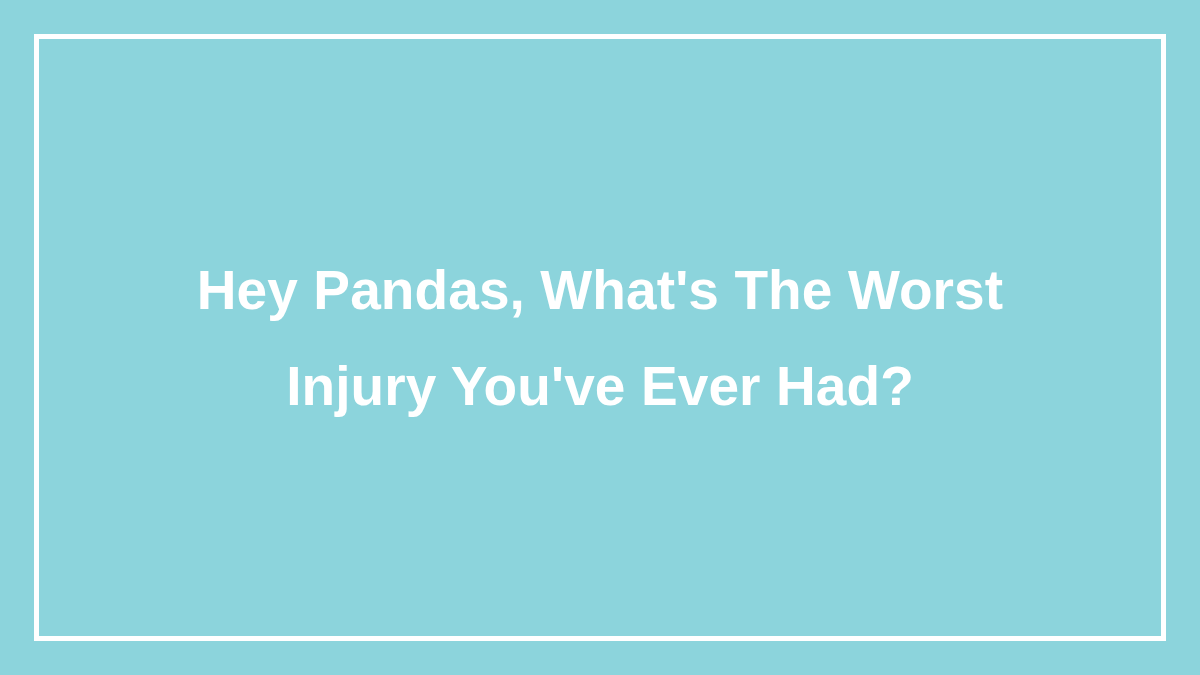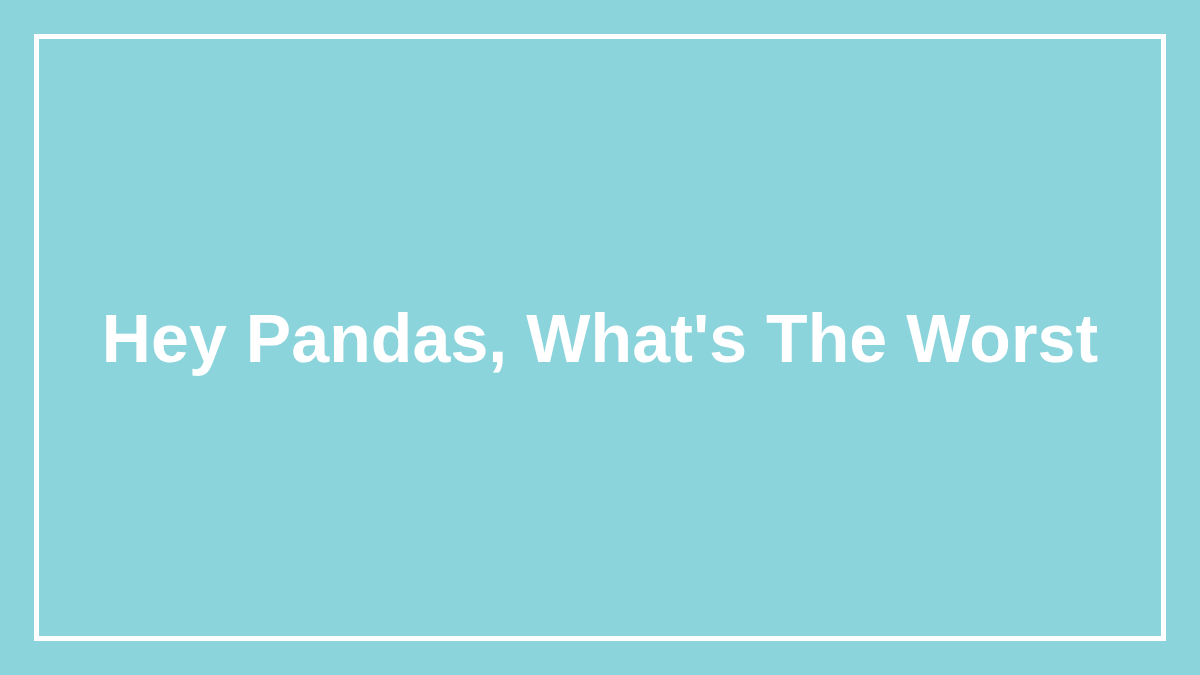--- a/index.html
+++ b/index.html
@@ -38,38 +38,39 @@
     justify-content: center;
   }
 
   
   #headline {
     width: 100%;
     padding: 0 40px;
     box-sizing: border-box;
     text-align: center;
     color: #ffffff;
-    font-size: 68px;
+    font-size: 55px;
     font-weight: 700;
     line-height: 96px;
     letter-spacing: 0.1px;
     white-space: nowrap;
     user-select: none;
   }
 
   .headline-line {
     display: block;
   }
 </style>
 </head>
 <body>
 
 <div id="banner" style="background: rgb(140, 212, 220);">
 
   <div id="frame" style="border-color: rgb(255, 255, 255); border-width: 5px; left: 34px; top: 34px; width: 1132px; height: 607px;">
 
     <div id="headline" style="color: rgb(255, 255, 255);">
       <span class="headline-line">Hey Pandas, What's The Worst</span>
+      <span class="headline-line">Injury You've Ever Had?</span>
     </div>
 
   </div>
 
 </div>
 
 </body></html>

